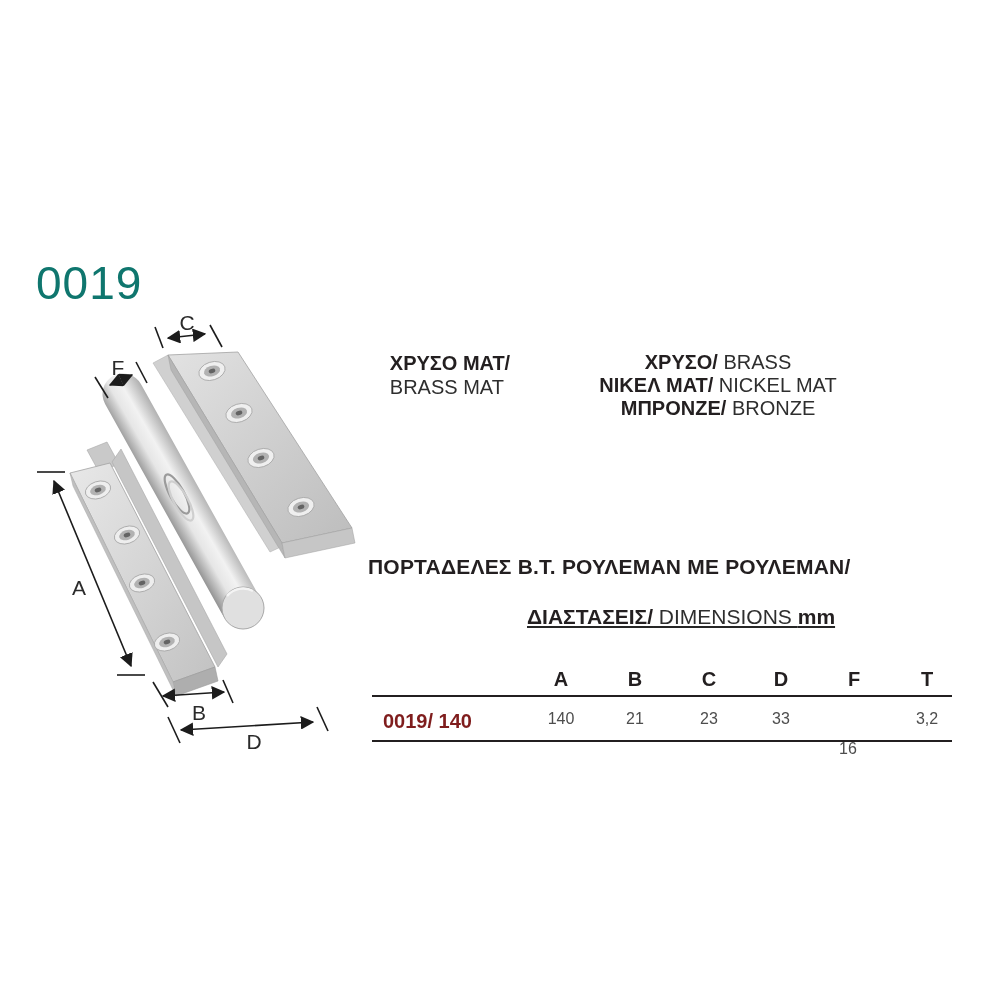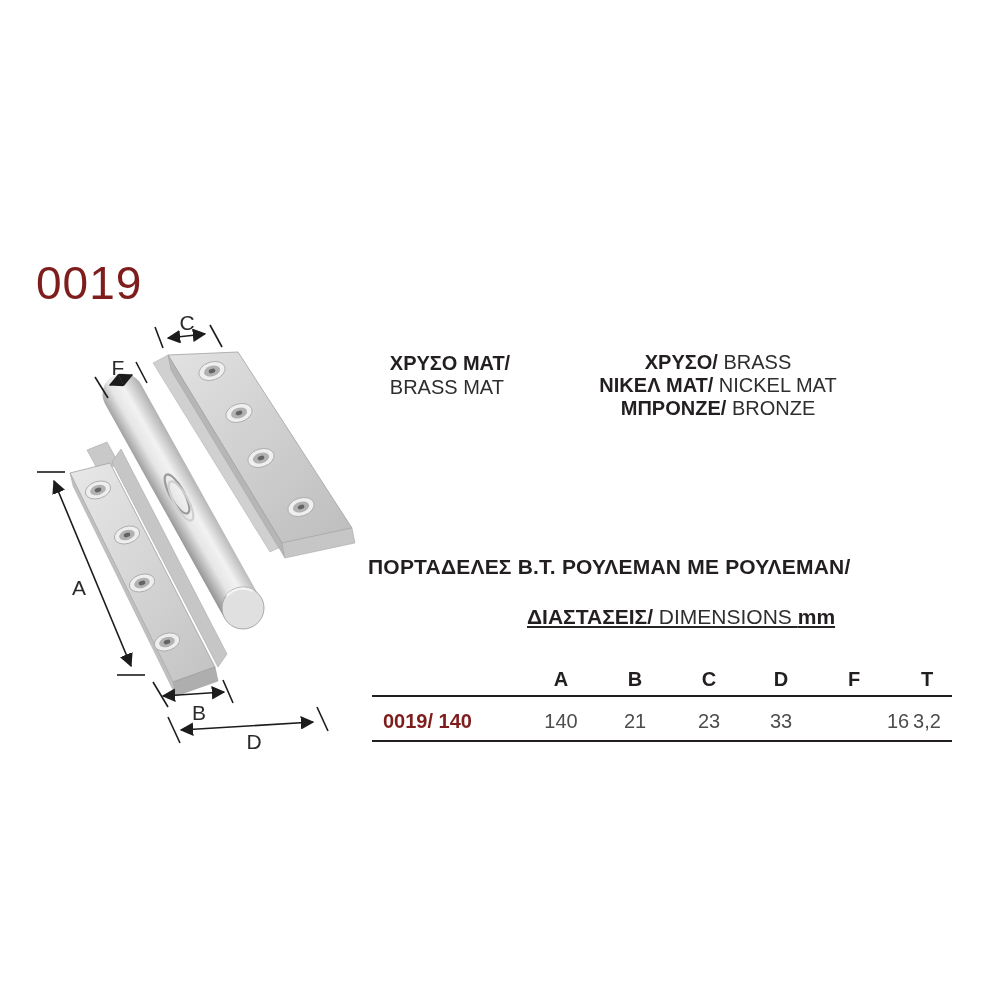--- a/index.html
+++ b/index.html
@@ -2,21 +2,21 @@
 <html><head>
 <meta charset="utf-8">
 <style>
   html,body{margin:0;padding:0;}
   body{
     width:1000px;height:1000px;position:relative;background:#ffffff;
     font-family:"Liberation Sans", sans-serif;color:#262626;overflow:hidden;
   }
   .abs{position:absolute;}
   .product-code{
-    left:36px;top:256px;font-size:46px;font-weight:400;letter-spacing:1px;color:#7f1d1d;
+    left:36px;top:256px;font-size:46px;font-weight:400;letter-spacing:1px;color:#0f766e;
   }
   .finish-left{
     left:450px;top:351px;transform:translateX(-50%);
     font-size:20px;line-height:24px;white-space:nowrap;
   }
   .finish-right{
     left:718px;top:351px;transform:translateX(-50%);text-align:center;
     font-size:20px;line-height:23px;white-space:nowrap;
   }
   .bold{font-weight:700;color:#231f20;}
@@ -29,21 +29,21 @@
     left:527px;top:605px;font-size:21px;white-space:nowrap;text-decoration:underline;
   }
   .tbl-rule{
     background:#231f20;height:2px;left:372px;width:580px;
   }
   .th{
     font-size:20px;font-weight:700;color:#231f20;top:668px;
     transform:translateX(-50%);
   }
   .td{
-    font-size:20px;font-weight:400;color:#4d4d4d;top:710px;
+    font-size:16px;font-weight:400;color:#4d4d4d;top:710px;
     transform:translateX(-50%);
   }
   .model-cell{
     left:383px;top:710px;font-size:20px;font-weight:700;color:#7f1d1d;white-space:nowrap;
   }
   svg text{
     font-family:"Liberation Sans", sans-serif;font-size:21px;fill:#2b2b2b;
   }
 </style>
 </head>
@@ -209,17 +209,17 @@
   <span class="abs th" style="left:854px;">F</span>
   <span class="abs th" style="left:927px;">T</span>
 
   <div class="abs tbl-rule" style="top:695px;"></div>
 
   <span class="abs model-cell">0019/ 140</span>
   <span class="abs td" style="left:561px;">140</span>
   <span class="abs td" style="left:635px;">21</span>
   <span class="abs td" style="left:709px;">23</span>
   <span class="abs td" style="left:781px;">33</span>
-  <span class="abs td" style="left:898px;">16</span>
+  <span class="abs td" style="left:848px;margin-top:30px;">16</span>
   <span class="abs td" style="left:927px;">3,2</span>
 
   <div class="abs tbl-rule" style="top:740px;"></div>
 </div>
 
 </body></html>

